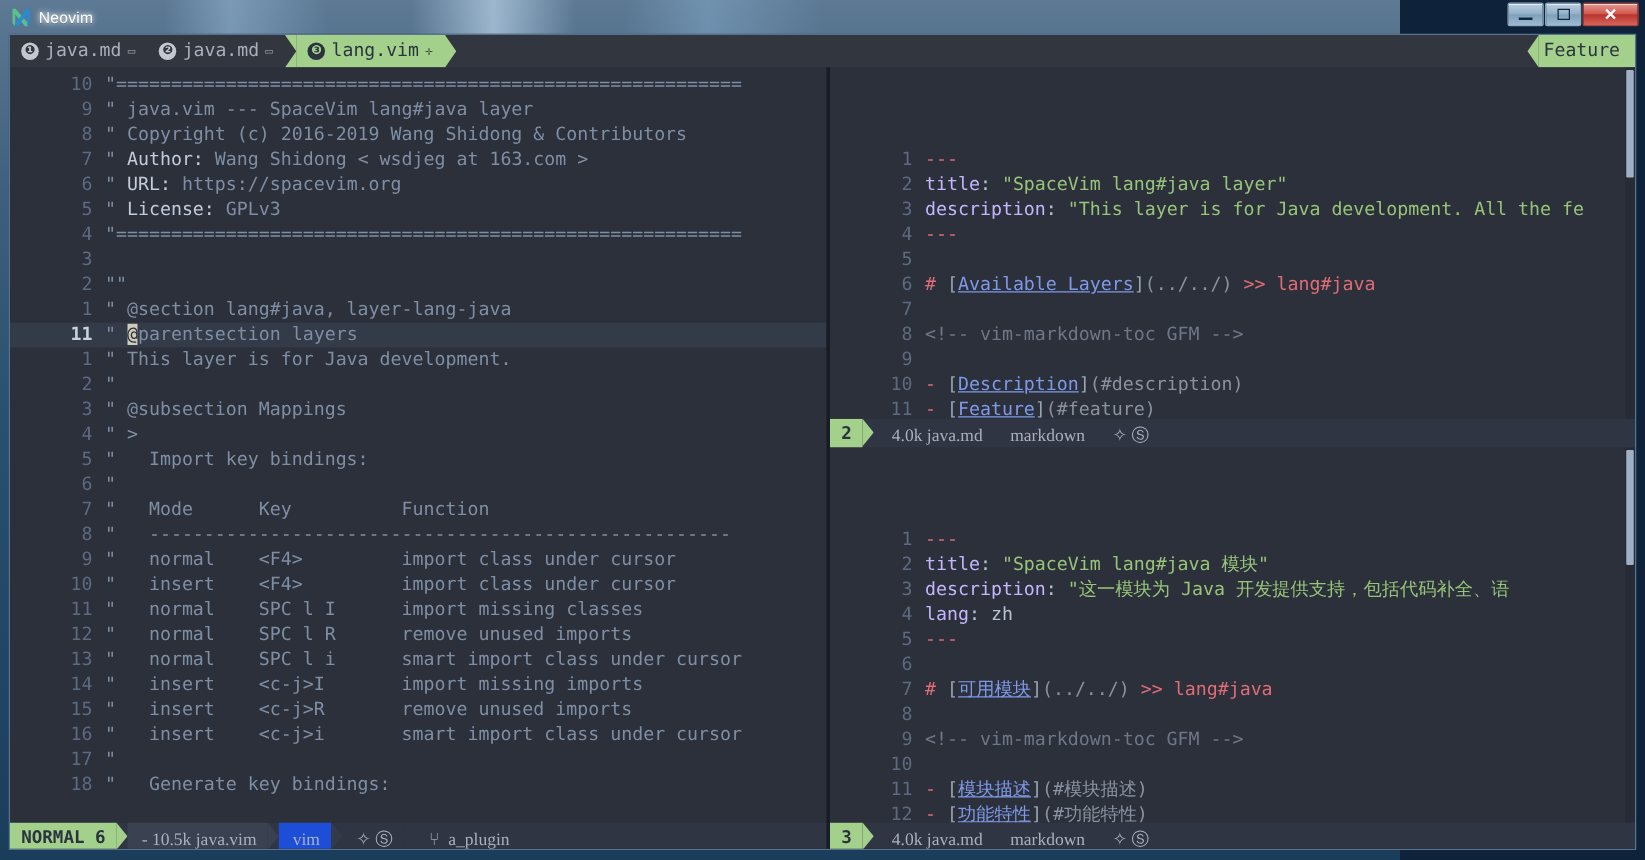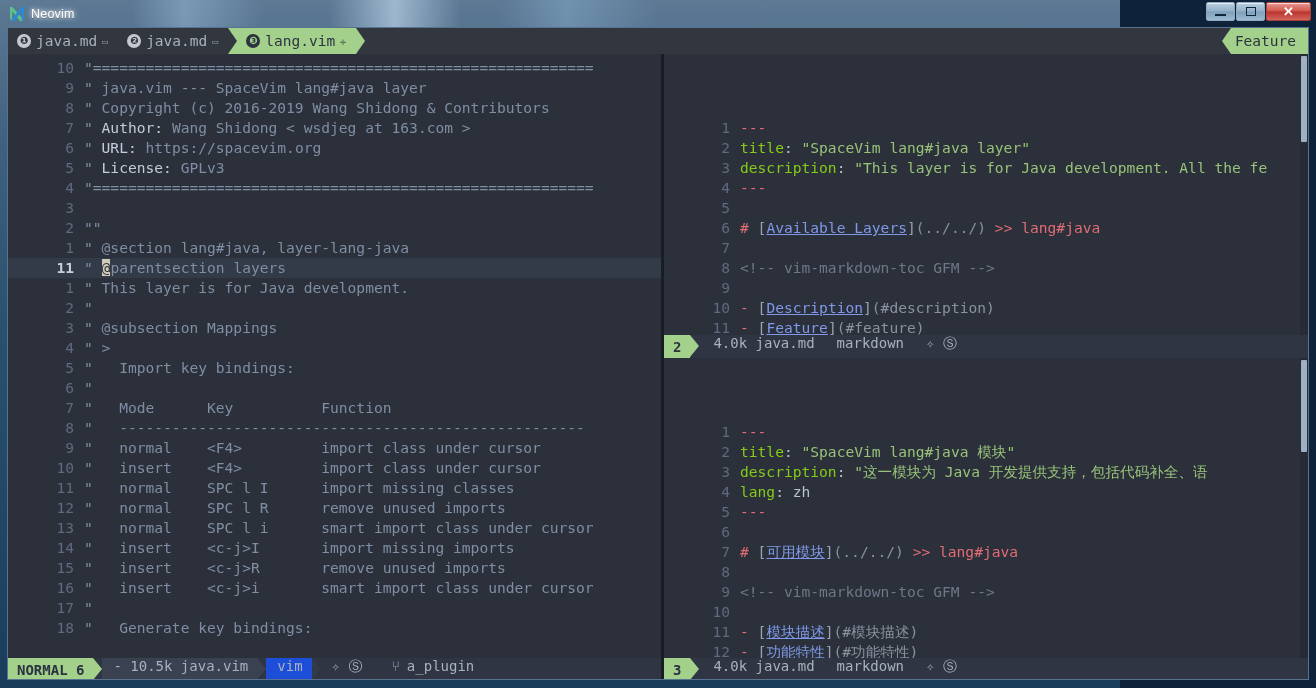--- a/index.html
+++ b/index.html
@@ -151,21 +151,21 @@
   }
   .ln.cur .n { color: #c8d0dd; font-weight: bold; }
   .ln.cur { background: #333a48; }
 
   
   .c-comment { color: #7f8ea3; }
   .c-ckey    { color: #c3ccdb; font-weight: normal; }
 
   
   .m-delim   { color: #e06c75; }
-  .m-key     { color: #84cc16; }
+  .m-key     { color: #c4b5fd; }
   .m-str     { color: #98c379; }
   .m-head    { color: #e06c75; }
   .m-link    { color: #7f99e8; text-decoration: underline; }
   .m-url     { color: #8a929f; }
   .m-brack   { color: #98a3b3; }
   .m-comment { color: #6f7787; }
   .m-bullet  { color: #e06c75; }
   .m-plain   { color: #b9c2d0; }
 
   .cursor-blk { background: #cfcbb8; color: #2b303b; }
@@ -186,23 +186,24 @@
     font-weight: bold; padding: 0 9px;
   }
   .sl-arrow-green {
     width:0;height:0;align-self:stretch;
     border-top: 11.5px solid transparent;
     border-bottom: 11.5px solid transparent;
     border-left: 9px solid #a3d08a;
     flex:none;
   }
   .sl-seg {
-    display:flex; align-items:flex-start; gap:6px;
+    display:flex; align-items:flex-end; gap:6px;
     padding: 0 9px 0 11px; color:#a9b1be;
     background: #3a4150;
+    font-family: Liberation Serif, serif;
   }
   .sl-seg.dark { background: #1d4ed8; }
   .sl-seg.darker { background: #2f3542; }
   .sl-arrow {
     width:0;height:0;align-self:stretch;
     border-top: 11.5px solid transparent;
     border-bottom: 11.5px solid transparent;
     flex:none;
   }
   .sl-fill { flex:1; background: #2f3542; }

